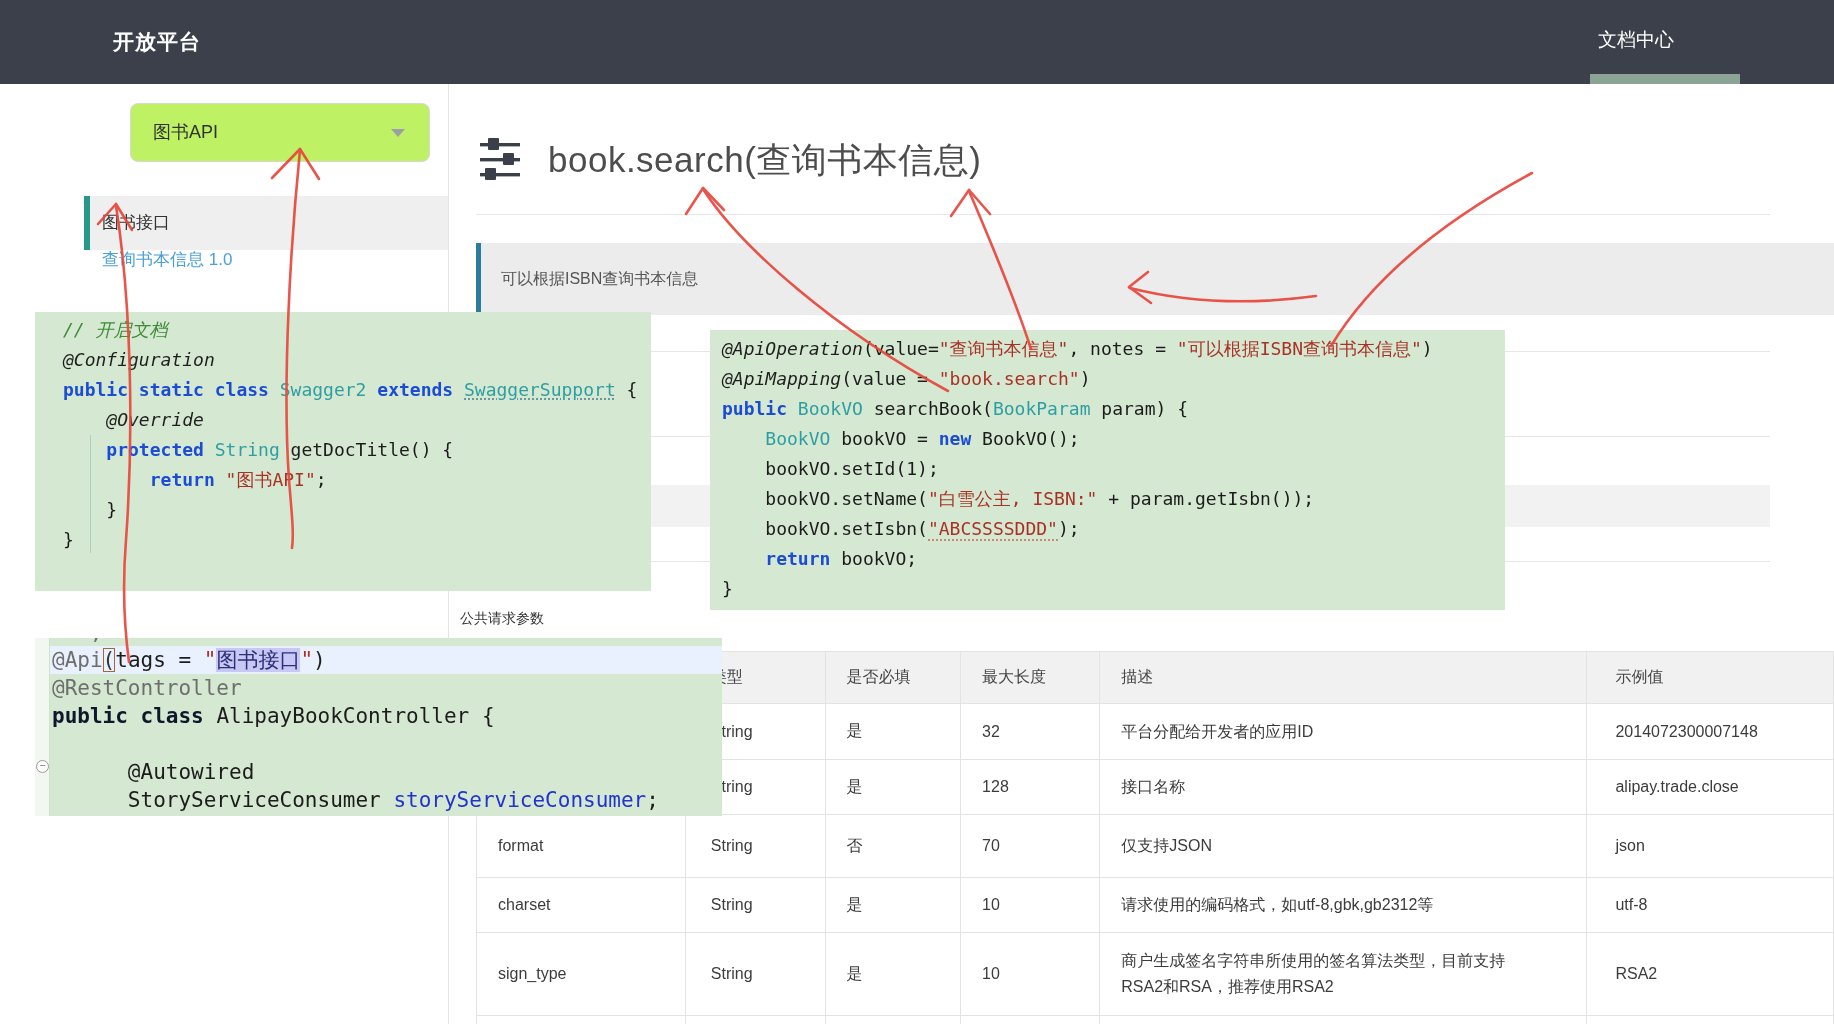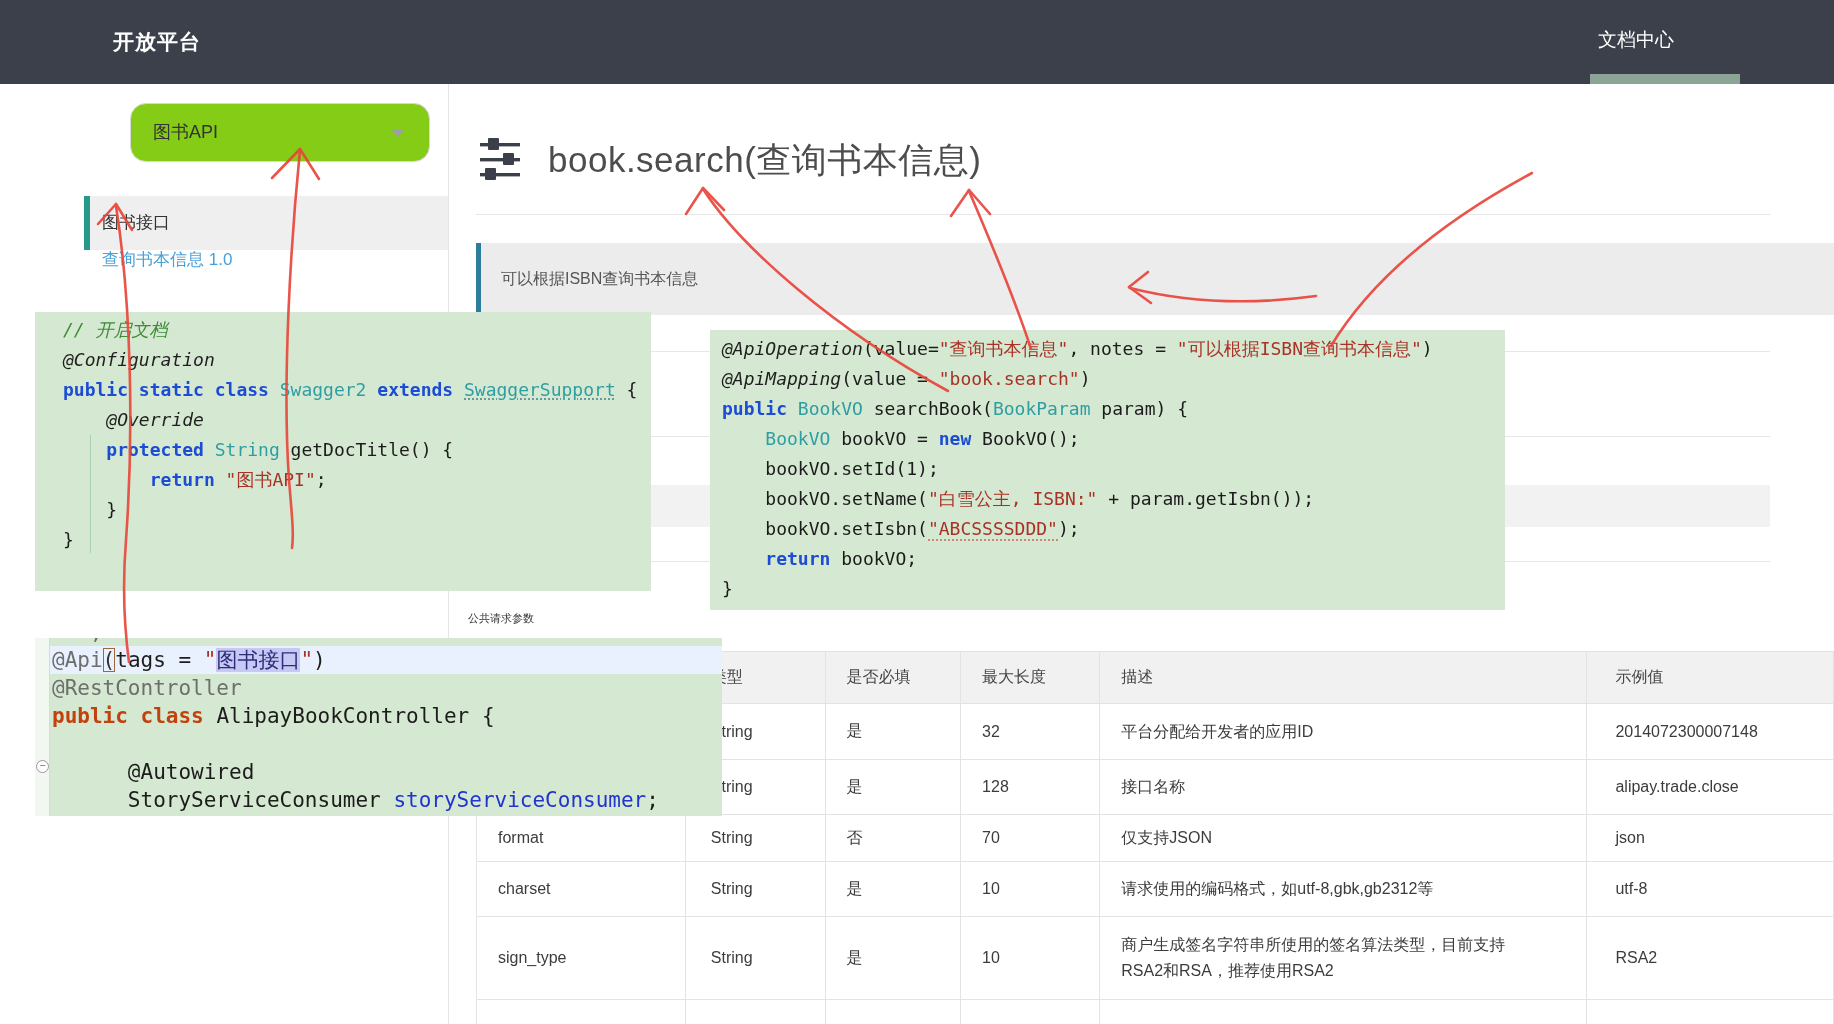--- a/index.html
+++ b/index.html
@@ -9,38 +9,38 @@
     -webkit-font-smoothing:antialiased;
   }
   
   .navbar{position:absolute;left:0;top:0;width:1834px;height:84px;background:#3b404a;z-index:10;}
   .nav-brand{position:absolute;left:113px;top:0;height:77px;line-height:84px;color:#fff;font-size:21px;font-weight:700;letter-spacing:1px;}
   .nav-doc{position:absolute;left:1590px;top:0;height:84px;line-height:80px;color:#fff;font-size:19px;padding:0 8px;cursor:pointer;}
   .nav-indicator{position:absolute;left:1590px;top:74px;width:150px;height:10px;background:#8ba495;}
   
   .sidebar{position:absolute;left:0;top:84px;width:448px;bottom:0;background:#fff;z-index:2;}
   .side-divider{position:absolute;left:448px;top:84px;bottom:0;width:1px;background:#e5e5e5;z-index:2;}
-  .api-select{position:absolute;left:130px;top:19px;width:298px;height:57px;border:1px solid #d8d8d8;border-radius:16px;background:#84cc16;cursor:pointer;}
+  .api-select{position:absolute;left:130px;top:19px;width:298px;height:57px;border:1px solid #d8d8d8;border-radius:8px;background:#bef264;cursor:pointer;}
   .api-select-label{position:absolute;left:22px;top:0;height:57px;line-height:57px;font-size:18px;color:#333;}
   .caret-down{position:absolute;right:24px;top:25px;width:0;height:0;border-left:7px solid transparent;border-right:7px solid transparent;border-top:8px solid #9aa0a6;}
   .side-group{position:absolute;left:84px;top:112px;width:364px;height:54px;background:#efefef;cursor:pointer;}
   .side-group-bar{position:absolute;left:0;top:0;width:6px;height:54px;background:#27998b;}
   .side-group-label{position:absolute;left:18px;top:0;height:54px;line-height:54px;font-size:17px;color:#333;}
   .side-doclink{position:absolute;left:102px;top:164px;height:24px;line-height:24px;font-size:17px;color:#4aa0d8;cursor:pointer;}
   
   .main{position:absolute;left:448px;top:84px;right:0;bottom:0;background:#fff;}
   .page-head-icon{position:absolute;left:32px;top:52px;width:44px;height:48px;}
   .page-title{position:absolute;left:100px;top:52px;height:48px;line-height:48px;font-size:35px;font-weight:300;color:#4d4d4d;letter-spacing:.5px;}
   .rule{position:absolute;left:28px;width:1294px;height:1px;background:#e7e7e7;}
   .rule-1{top:130px;} .rule-2{top:267px;} .rule-3{top:352px;} .rule-4{top:477px;}
   .notice{position:absolute;left:28px;top:159px;width:1498px;height:72px;background:#ececec;}
   .notice-bar{position:absolute;left:0;top:0;width:5px;height:72px;background:#2c7d9c;}
   .notice-text{position:absolute;left:25px;top:0;height:72px;line-height:72px;font-size:16px;color:#555;}
   .section-bar{position:absolute;left:28px;top:401px;width:1294px;height:42px;background:#f2f2f2;}
-  .section-title{position:absolute;left:20px;top:521px;height:26px;line-height:26px;font-size:11px;color:#333;}
+  .section-title{position:absolute;left:12px;top:521px;height:26px;line-height:26px;font-size:14px;color:#333;}
   
   .params-table{position:absolute;left:28px;top:567px;border-collapse:collapse;table-layout:fixed;z-index:3;background:#fff;}
   .params-table th,.params-table td{border:1px solid #e3e3e3;font-weight:400;text-align:left;vertical-align:middle;padding:0 0 0 21px;color:#3c3c3c;font-size:16px;}
   .params-table th{background:#f1f1f1;height:51px;color:#454545;}
   .params-table td{background:#fff;}
   .col-0{width:197px;} .col-1{width:120px;} .col-2{width:122px;} .col-3{width:125px;} .col-4{width:497px;} .col-5{width:224px;}
   .params-table th.col-1,.params-table td.col-1{padding-left:25px;}
   .params-table th.col-5,.params-table td.col-5{padding-left:28px;}
   .desc-inner{display:inline-block;max-width:385px;line-height:26px;padding:10px 0;}
   tr.partial td{height:55px;}
@@ -56,21 +56,21 @@
   .code-line.hl{background:#e8f1fd;}
   .tk-c{color:#3d8b37;font-style:italic;}
   .tk-a{color:#1f1f1f;font-style:italic;}
   .tk-k{color:#1c4cd4;font-weight:600;}
   .tk-t{color:#2f9ea3;}
   .tk-s{color:#a93226;}
   .tk-su{color:#a93226;border-bottom:2px dotted rgba(190,60,50,.55);}
   .tk-u{color:#2f9ea3;text-decoration:underline dotted #5b8f96;text-underline-offset:3px;}
   .tk-d{color:#1c1c1c;}
   .tk-g{color:#6e6e6e;text-align:center;}
-  .tk-p{color:#c2410c;font-weight:700;}
+  .tk-p{color:#0f172a;font-weight:700;}
   .tk-f{color:#2134cf;}
   .tk-sel{background:#c7c9f4;color:#2e2e7a;}
   .tk-box{color:#333;box-shadow:0 0 0 1px #a0683a inset;}
   .indent-guide{position:absolute;left:55px;top:123px;width:1px;height:118px;background:rgba(42,130,120,.25);}
   .gutter{position:absolute;left:0;top:0;width:14px;height:100%;background:#f3f7f2;border-right:1px solid #cfe0cc;}
   .collapse-icon{position:absolute;left:1px;top:122px;width:11px;height:11px;border:1px solid #9a9a9a;border-radius:50%;background:#fff;color:#777;font-size:10px;line-height:10px;text-align:center;}
   
   .annotations{position:absolute;left:0;top:0;width:1834px;height:1024px;z-index:95;pointer-events:none;}
 </style>
 </head>
@@ -145,21 +145,21 @@
           <td class="col-5">2014072300007148</td>
         </tr>
         <tr style="height: 55px;">
           <td class="col-0"></td>
           <td class="col-1">String</td>
           <td class="col-2">是</td>
           <td class="col-3">128</td>
           <td class="col-4"><span class="desc-inner">接口名称</span></td>
           <td class="col-5">alipay.trade.close</td>
         </tr>
-        <tr style="height: 47px;">
+        <tr style="height: 63px;">
           <td class="col-0">format</td>
           <td class="col-1">String</td>
           <td class="col-2">否</td>
           <td class="col-3">70</td>
           <td class="col-4"><span class="desc-inner">仅支持JSON</span></td>
           <td class="col-5">json</td>
         </tr>
         <tr style="height: 55px;">
           <td class="col-0">charset</td>
           <td class="col-1">String</td>

